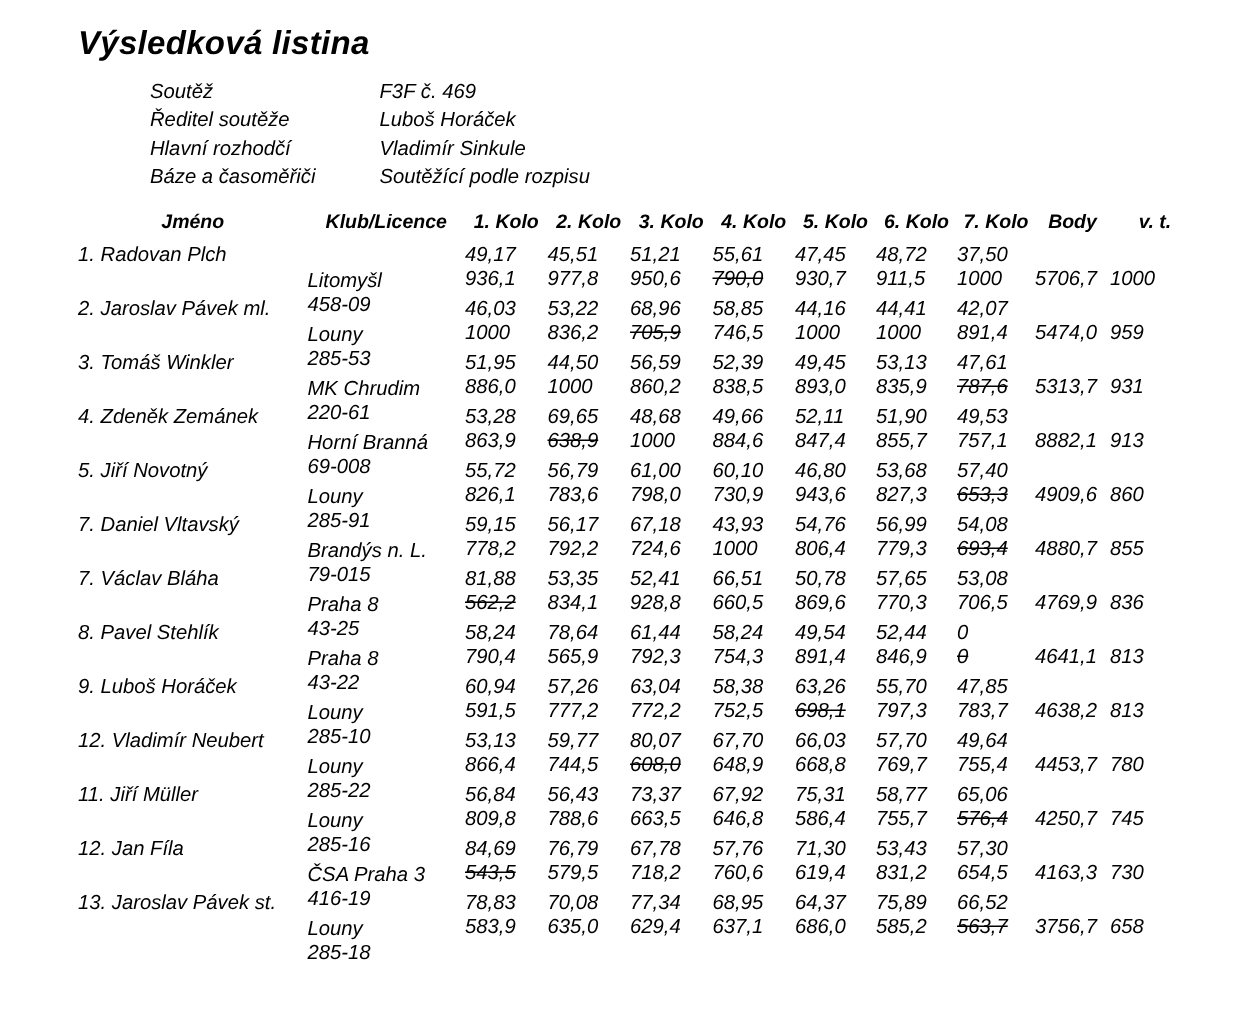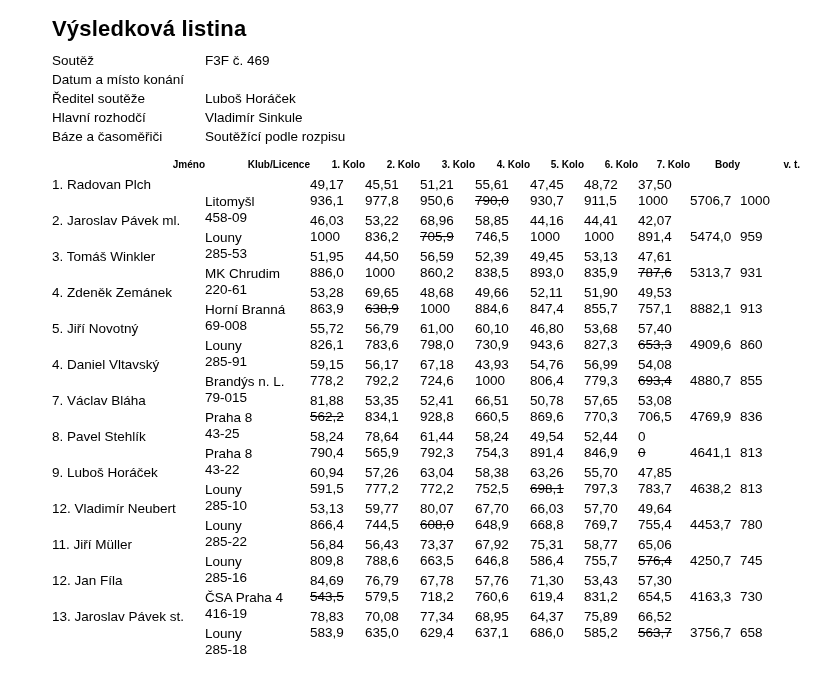--- a/index.html
+++ b/index.html
@@ -5,45 +5,46 @@
   * { box-sizing: border-box; }
   html, body { margin: 0; padding: 0; background: #ffffff; }
   .page {
     width: 828px;
     height: 689px;
     padding: 16px 20px 0 52px;
     font-family: "Liberation Sans", sans-serif;
     color: #000000;
     background: #ffffff;
     overflow: hidden;
+    font-style: italic;
   }
   .page-title {
     font-size: 22px;
     font-weight: bold;
     margin: 0 0 9px 0;
     letter-spacing: 0.2px;
   }
   .info-section { margin: 0; }
   .info-row {
     display: flex;
     font-size: 13.5px;
     line-height: 19px;
   }
-  .info-label { width: 153px; flex: 0 0 153px; }
+  .info-label { width: 153px; flex: 0 0 153px; margin-left: 48px; }
   .info-value { flex: 1; }
 
   table.results {
     border-collapse: collapse;
     table-layout: fixed;
     margin-top: 13px;
     width: 748px;
   }
   table.results th {
-    text-align: right;
-    font-size: 10px;
+    text-align: center;
+    font-size: 13px;
     font-weight: bold;
     padding: 0 0 7px 0;
     white-space: nowrap;
     vertical-align: top;
   }
   table.results td {
     vertical-align: top;
     font-size: 13.5px;
     padding: 0 0 4px 0;
     white-space: nowrap;
@@ -58,21 +59,20 @@
 <div class="page">
 
   <h1 class="page-title">Výsledková listina</h1>
 
   <div class="info-section">
     <div class="info-row">
       <span class="info-label">Soutěž</span>
       <span class="info-value">F3F č. 469</span>
     </div>
     <div class="info-row">
-      <span class="info-label">Datum a místo konání</span>
     </div>
     <div class="info-row">
       <span class="info-label">Ředitel soutěže</span>
       <span class="info-value">Luboš Horáček</span>
     </div>
     <div class="info-row">
       <span class="info-label">Hlavní rozhodčí</span>
       <span class="info-value">Vladimír Sinkule</span>
     </div>
     <div class="info-row">
@@ -341,21 +341,21 @@
       <div class="line">4909,6</div>
     </td>
     <td>
       <div class="line"></div>
       <div class="line">860</div>
     </td>
   </tr>
 
   <tr>
     <td>
-      <div class="line">4. Daniel Vltavský</div>
+      <div class="line">7. Daniel Vltavský</div>
       <div class="line"></div>
     </td>
     <td class="club-cell">
       <div class="line">Brandýs n. L.</div>
       <div class="line">79-015</div>
     </td>
     <td>
       <div class="line">59,15</div>
       <div class="line">778,2</div>
     </td>
@@ -627,21 +627,21 @@
       <div class="line">745</div>
     </td>
   </tr>
 
   <tr>
     <td>
       <div class="line">12. Jan Fíla</div>
       <div class="line"></div>
     </td>
     <td class="club-cell">
-      <div class="line">ČSA Praha 4</div>
+      <div class="line">ČSA Praha 3</div>
       <div class="line">416-19</div>
     </td>
     <td>
       <div class="line">84,69</div>
       <div class="line struck">543,5</div>
     </td>
     <td>
       <div class="line">76,79</div>
       <div class="line">579,5</div>
     </td>

